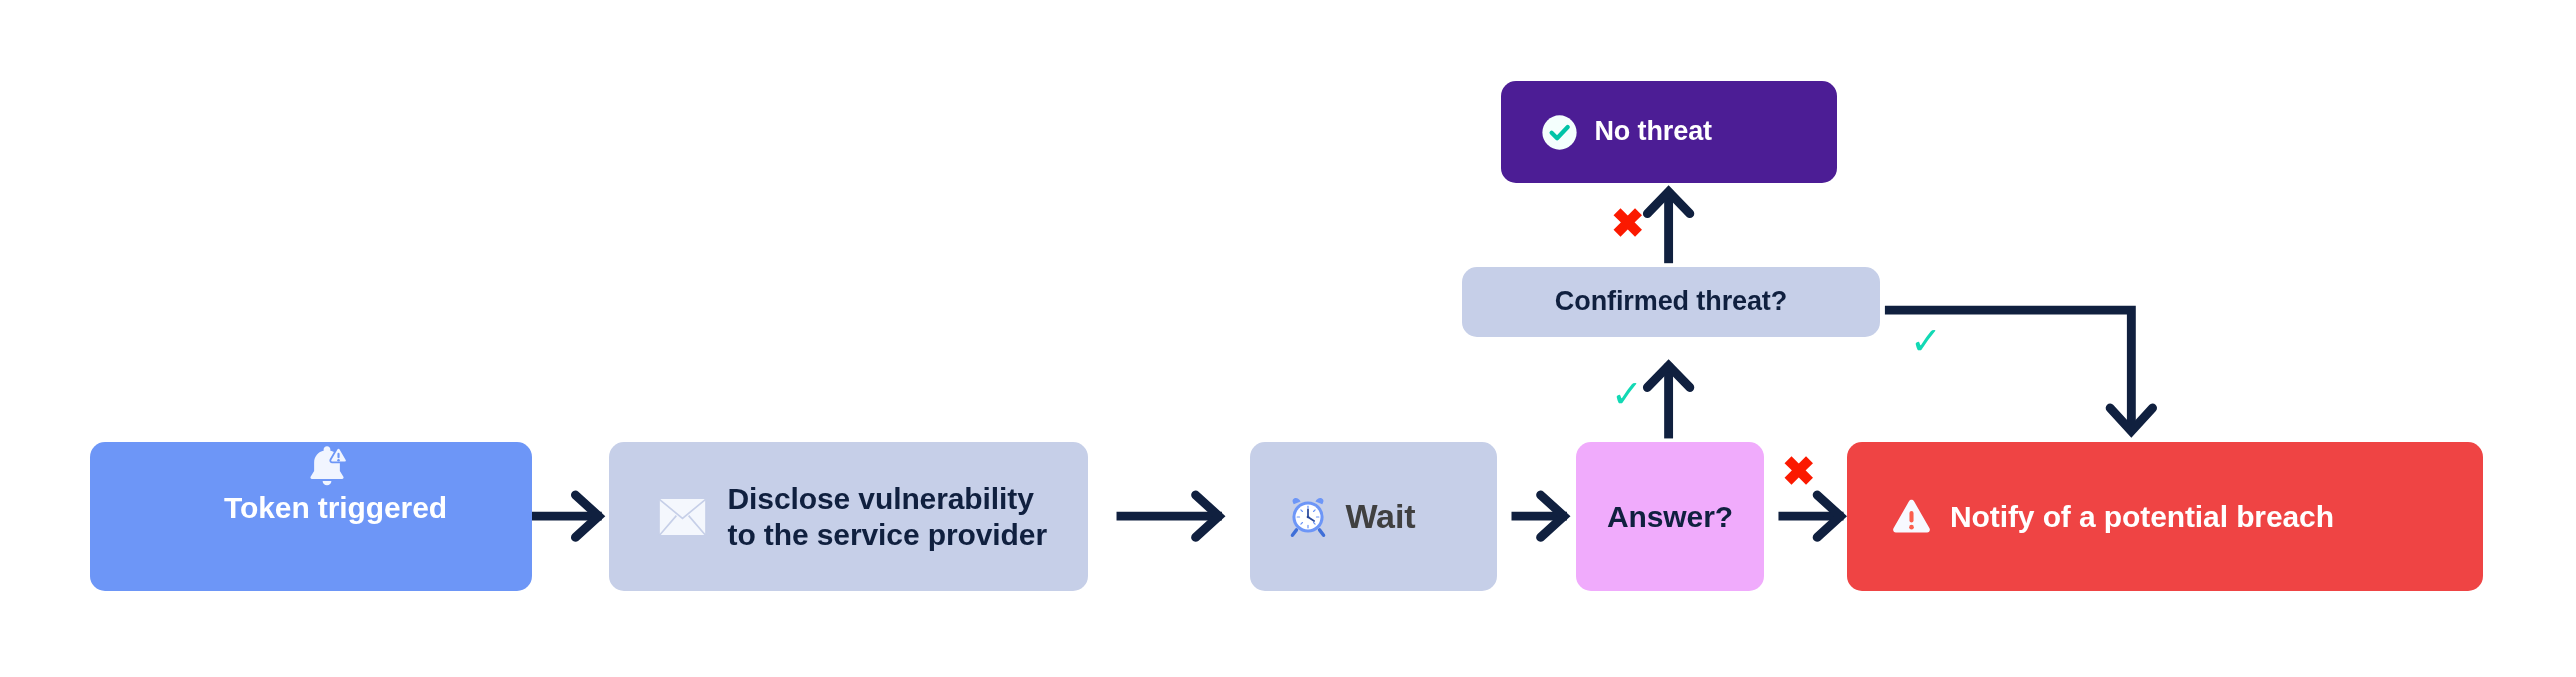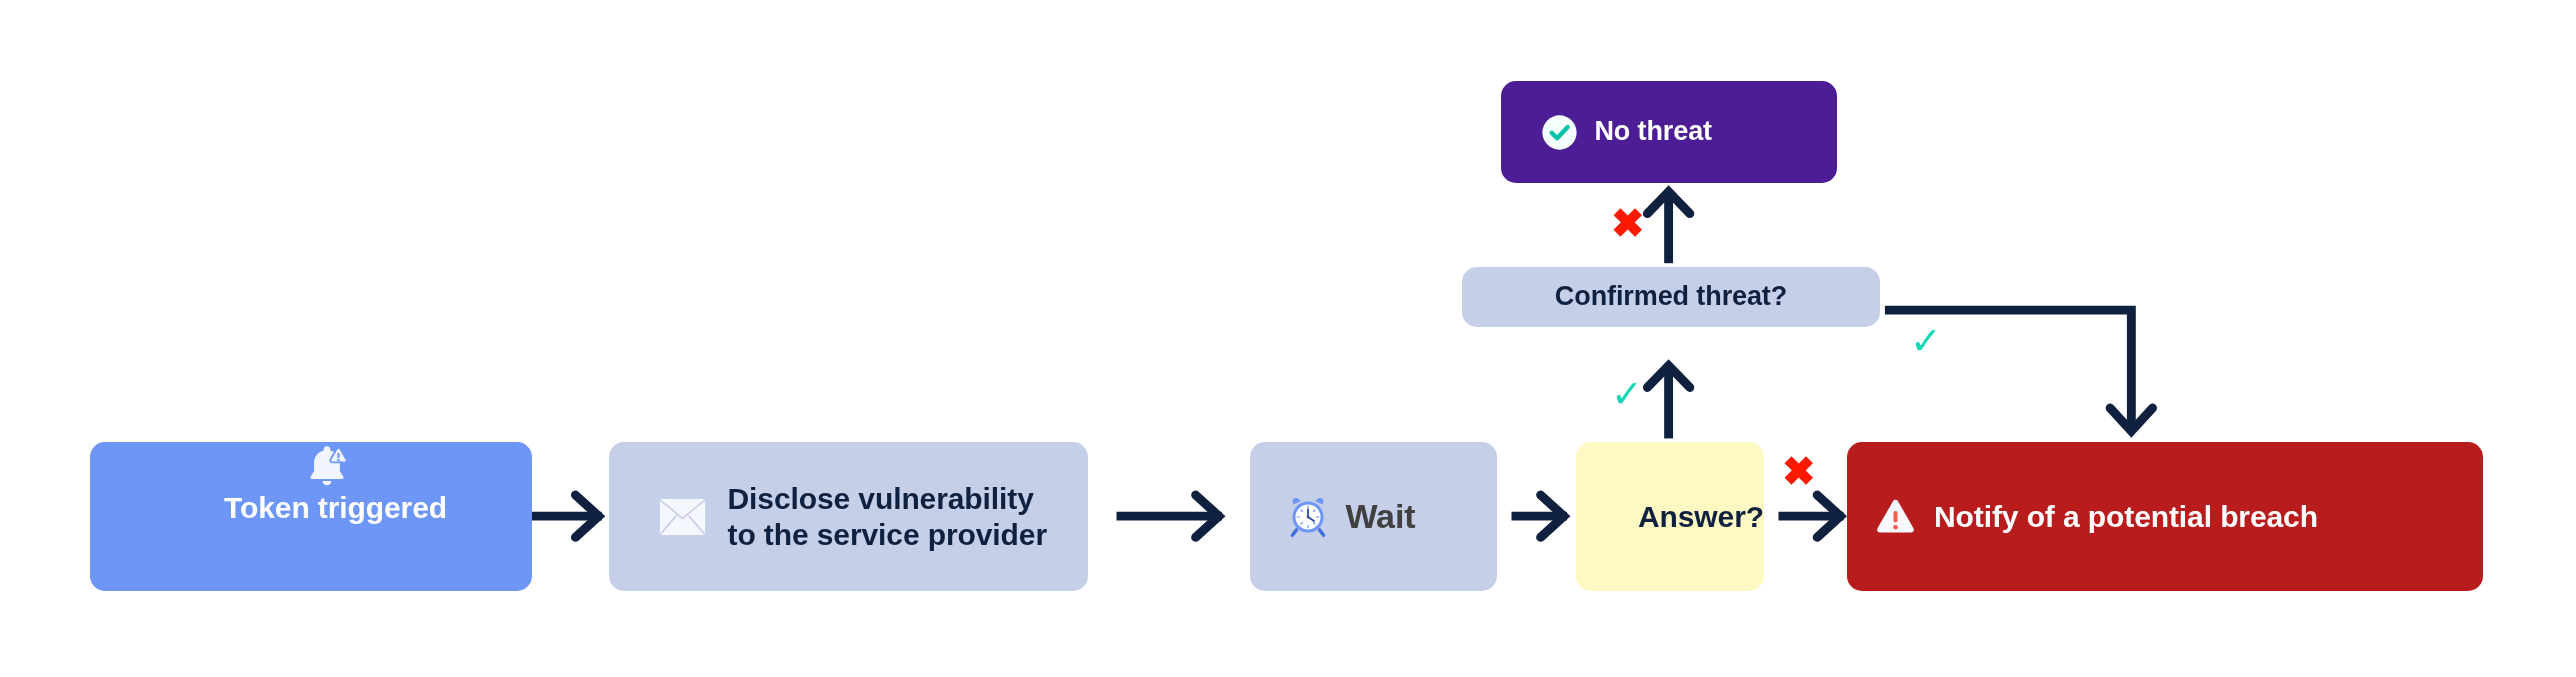--- a/index.html
+++ b/index.html
@@ -31,27 +31,27 @@
   
   .n-token   {left:90px;  top:442px; width:442px;  height:149px; background:#6d96f7; padding-left:49px;flex-direction:column;}
   .n-token .label{color:#ffffff;font-size:30px;}
 
   .n-disclose{left:609px;  top:442px; width:479px;  height:149px; background:#c6cfe8; padding-left:49px;}
   .n-disclose .label{color:#10203f;font-size:30px;}
 
   .n-wait    {left:1250px; top:442px; width:247px;  height:149px; background:#c6cfe8; padding-left:37px;}
   .n-wait .label{color:#404040;font-size:34px;}
 
-  .n-answer  {left:1576px; top:442px; width:188px;  height:149px; background:#fef9c3; justify-content:flex-end;}
+  .n-answer  {left:1576px; top:442px; width:188px;  height:149px; background:#f0abfc; justify-content:center;}
   .n-answer .label{color:#10203f;font-size:30px;}
 
-  .n-notify  {left:1847px; top:442px; width:636px;  height:149px; background:#b91c1c; padding-left:28px;}
+  .n-notify  {left:1847px; top:442px; width:636px;  height:149px; background:#ef4444; padding-left:44px;}
   .n-notify .label{color:#ffffff;font-size:30px;}
 
-  .n-confirm {left:1462px; top:267px; width:418px;  height:60px; background:#c6cfe8; justify-content:center;}
+  .n-confirm {left:1462px; top:267px; width:418px;  height:70px; background:#c6cfe8; justify-content:center;}
   .n-confirm .label{color:#10203f;font-size:27px;}
 
   .n-nothreat{left:1501px; top:81px; width:336px;  height:102px; background:#4c1d95; padding-left:40px;}
   .n-nothreat .label{color:#ffffff;font-size:27px;}
 
   
   .ico-bell   {width:42px;height:48px;margin-right:18px;}
   .ico-mail   {width:49px;height:40px;margin-right:20.5px;}
   .ico-clock  {width:42px;height:42px;margin-right:16.4px;}
   .ico-warn   {width:41px;height:38px;margin-right:18px;}

